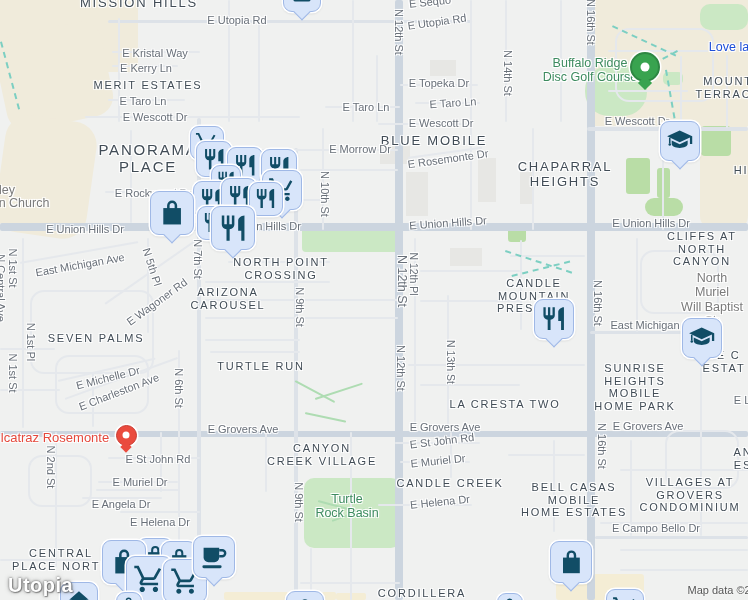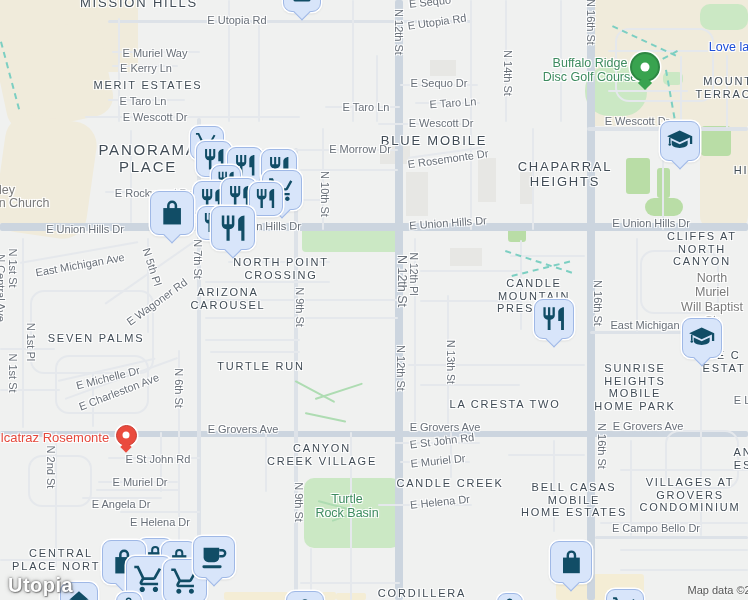--- a/index.html
+++ b/index.html
@@ -244,26 +244,26 @@
 Rock Basin</span>
       <span class="lbl poig" style="left: 7px; top: 190px; transform: translate(-50%, -50%) rotate(0deg);">ley</span>
       <span class="lbl poig" style="left: 24px; top: 203px; transform: translate(-50%, -50%) rotate(0deg);">n Church</span>
       <span class="lbl poig" style="left: 712px; top: 300px; transform: translate(-50%, -50%) rotate(0deg);">North Muriel
 Will Baptist Ch</span>
       <span class="lbl poip" style="left: 729px; top: 47px; transform: translate(-50%, -50%) rotate(0deg);">Love la</span>
       <span class="lbl poir" style="left: 55px; top: 438px; transform: translate(-50%, -50%) rotate(0deg);">lcatraz Rosemonte</span>
       <span class="lbl st" style="left: 237px; top: 20px; transform: translate(-50%, -50%) rotate(0deg);">E Utopia Rd</span>
       <span class="lbl st" style="left: 437px; top: 22px; transform: translate(-50%, -50%) rotate(-8deg);">E Utopia Rd</span>
       <span class="lbl st" style="left: 430px; top: 2px; transform: translate(-50%, -50%) rotate(-6deg);">E Sequo</span>
-      <span class="lbl st" style="left: 155px; top: 53px; transform: translate(-50%, -50%) rotate(0deg);">E Muriel Way</span>
+      <span class="lbl st" style="left: 155px; top: 53px; transform: translate(-50%, -50%) rotate(0deg);">E Kristal Way</span>
       <span class="lbl st" style="left: 146px; top: 68px; transform: translate(-50%, -50%) rotate(0deg);">E Kerry Ln</span>
       <span class="lbl st" style="left: 143px; top: 101px; transform: translate(-50%, -50%) rotate(0deg);">E Taro Ln</span>
       <span class="lbl st" style="left: 366px; top: 107px; transform: translate(-50%, -50%) rotate(0deg);">E Taro Ln</span>
       <span class="lbl st" style="left: 453px; top: 103px; transform: translate(-50%, -50%) rotate(-4deg);">E Taro Ln</span>
-      <span class="lbl st" style="left: 439px; top: 83px; transform: translate(-50%, -50%) rotate(0deg);">E Sequo Dr</span>
+      <span class="lbl st" style="left: 439px; top: 83px; transform: translate(-50%, -50%) rotate(0deg);">E Topeka Dr</span>
       <span class="lbl st" style="left: 155px; top: 117px; transform: translate(-50%, -50%) rotate(0deg);">E Wescott Dr</span>
       <span class="lbl st" style="left: 441px; top: 123px; transform: translate(-50%, -50%) rotate(0deg);">E Wescott Dr</span>
       <span class="lbl st" style="left: 637px; top: 121px; transform: translate(-50%, -50%) rotate(0deg);">E Wescott Dr</span>
       <span class="lbl st" style="left: 360px; top: 149px; transform: translate(-50%, -50%) rotate(0deg);">E Morrow Dr</span>
       <span class="lbl st" style="left: 448px; top: 159px; transform: translate(-50%, -50%) rotate(-8deg);">E Rosemonte Dr</span>
       <span class="lbl st" style="left: 153px; top: 193px; transform: translate(-50%, -50%) rotate(0deg);">E Rockwood Dr</span>
       <span class="lbl st" style="left: 85px; top: 229px; transform: translate(-50%, -50%) rotate(0deg);">E Union Hills Dr</span>
       <span class="lbl st" style="left: 262px; top: 226px; transform: translate(-50%, -50%) rotate(0deg);">E Union Hills Dr</span>
       <span class="lbl st" style="left: 448px; top: 223px; transform: translate(-50%, -50%) rotate(-4deg);">E Union Hills Dr</span>
       <span class="lbl st" style="left: 651px; top: 223px; transform: translate(-50%, -50%) rotate(0deg);">E Union Hills Dr</span>

